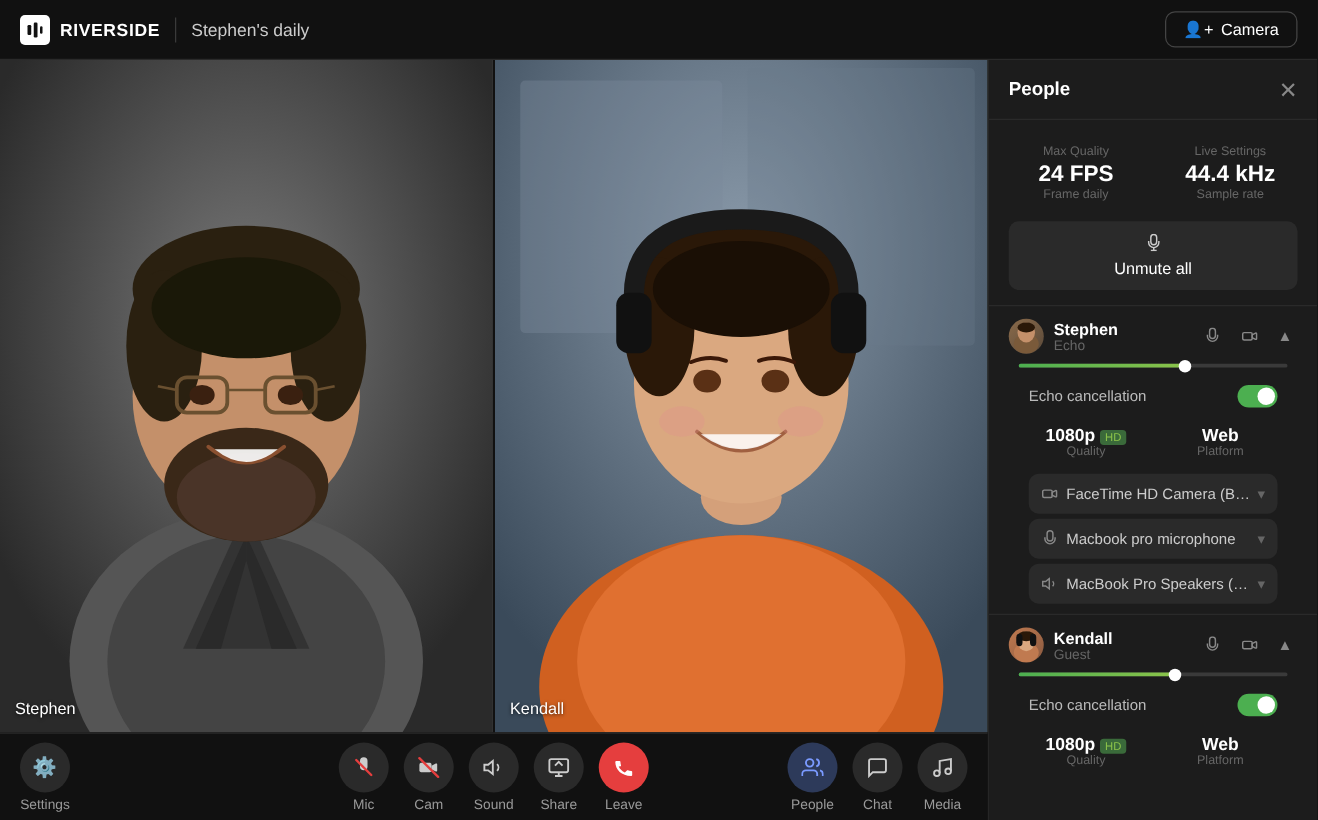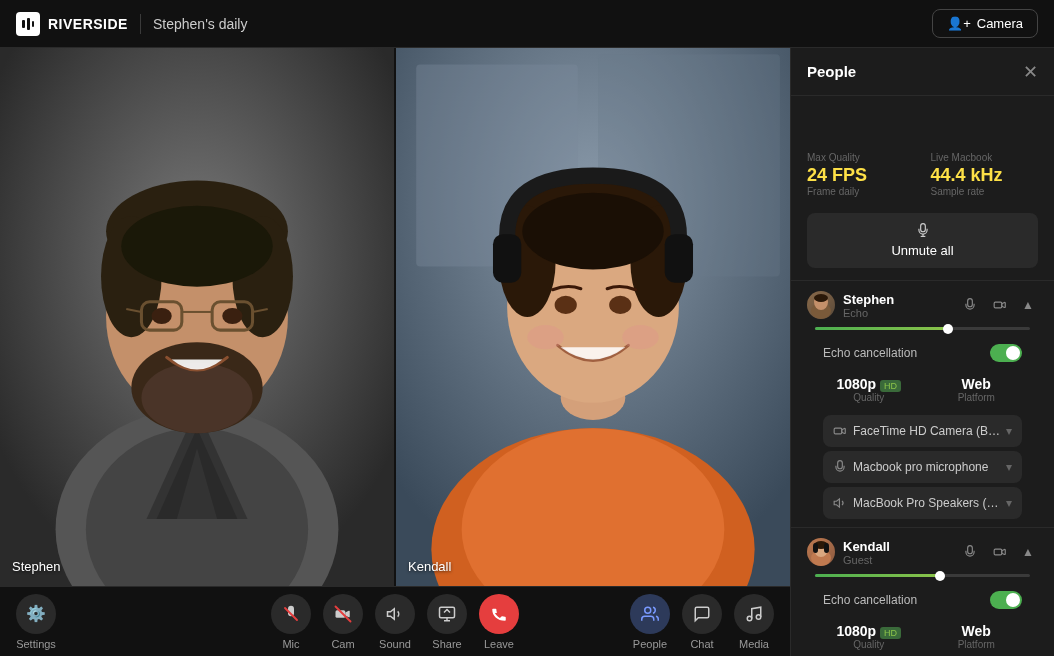--- a/index.html
+++ b/index.html
@@ -204,32 +204,31 @@
     }
 
     
     .stats-row {
       display: flex;
       padding: 8px 16px 12px;
       gap: 16px;
     }
     .stat-item {
       flex: 1;
-      text-align: left;
-      margin-top: 36px;
+      text-align: center;
     }
     .stat-label-top {
       font-size: 10px;
       color: #666;
       margin-bottom: 2px;
     }
     .stat-value {
       font-size: 18px;
       font-weight: 600;
-      color: #fde047;
+      color: #ffffff;
     }
     .stat-label-bottom {
       font-size: 10px;
       color: #666;
     }
 
     
     .unmute-all-btn {
       margin: 4px 16px 12px;
       background: #2a2a2a;
@@ -676,21 +675,21 @@
     </div>
     <div class="panel-content">
 
       <div class="stats-row">
         <div class="stat-item">
           <div class="stat-label-top">Max Quality</div>
           <div class="stat-value">24 FPS</div>
           <div class="stat-label-bottom">Frame daily</div>
         </div>
         <div class="stat-item">
-          <div class="stat-label-top">Live Macbook</div>
+          <div class="stat-label-top">Live Settings</div>
           <div class="stat-value">44.4 kHz</div>
           <div class="stat-label-bottom">Sample rate</div>
         </div>
       </div>
 
       <button class="unmute-all-btn">
         <svg width="14" height="14" viewBox="0 0 24 24" fill="none" stroke="#ccc" stroke-width="2">
             <path d="M12 1a4 4 0 0 1 4 4v6a4 4 0 0 1-8 0V5a4 4 0 0 1 4-4z"></path>
             <path d="M19 10v2a7 7 0 0 1-14 0v-2"></path>
             <line x1="12" y1="19" x2="12" y2="23"></line>

